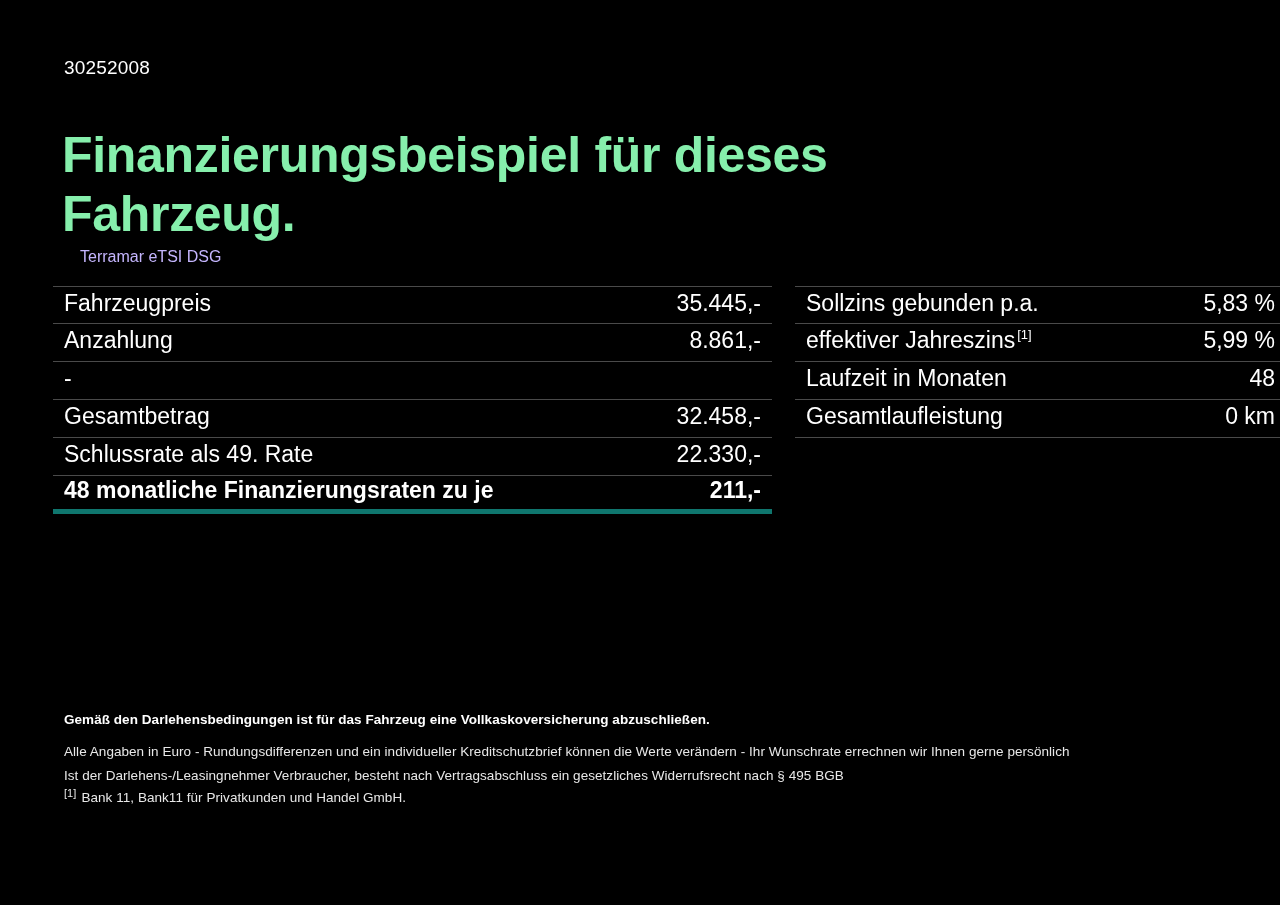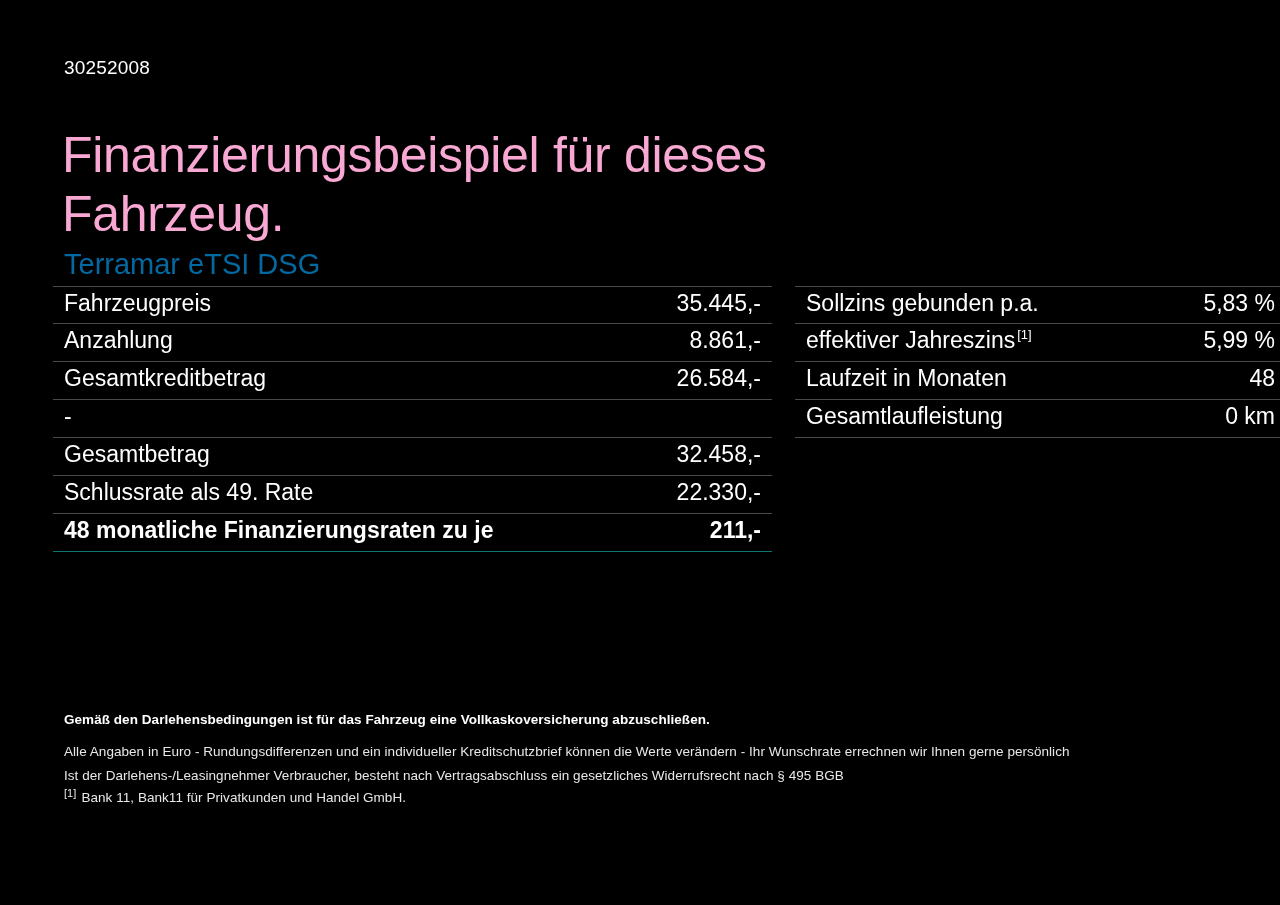--- a/index.html
+++ b/index.html
@@ -30,31 +30,31 @@
     letter-spacing: 0.2px;
     color: #ffffff;
   }
   .headline {
     position: absolute;
     left: 62px;
     top: 92px;
     width: 900px;
     font-size: 50px;
     line-height: 59px;
+    font-weight: 700;
+    letter-spacing: -0.3px;
+    color: #86efac;
+  }
+  .vehicle-name {
+    position: absolute;
+    left: 80px;
+    top: 248px;
+    font-size: 16px;
     font-weight: 400;
-    letter-spacing: -0.3px;
-    color: #f9a8d4;
-  }
-  .vehicle-name {
-    position: absolute;
-    left: 64px;
-    top: 248px;
-    font-size: 29px;
-    font-weight: 400;
-    color: #0369a1;
+    color: #c4b5fd;
   }
   .tables {
     position: absolute;
     left: 53px;
     top: 286px;
     width: 1180px;
   }
   .table {
     display: block;
   }
@@ -90,21 +90,21 @@
     line-height: 38px;
     color: #ffffff;
     white-space: nowrap;
     text-align: right;
   }
   .row.emphasis .label,
   .row.emphasis .value {
     font-weight: 700;
   }
   .row.emphasis {
-    border-bottom: 1px solid #0f766e;
+    border-bottom: 5px solid #0f766e;
   }
   .row.first {
     border-top: 1px solid #4a4a4a;
   }
   sup.fn {
     font-size: 13px;
     vertical-align: super;
     line-height: 0;
     padding-left: 2px;
   }
@@ -159,24 +159,20 @@
     <div class="table table-left">
       <div class="row first">
         <span class="label">Fahrzeugpreis</span>
         <span class="value">35.445,-</span>
       </div>
       <div class="row">
         <span class="label">Anzahlung</span>
         <span class="value">8.861,-</span>
       </div>
       <div class="row">
-        <span class="label">Gesamtkreditbetrag</span>
-        <span class="value">26.584,-</span>
-      </div>
-      <div class="row">
         <span class="value">-</span>
       </div>
       <div class="row">
         <span class="label">Gesamtbetrag</span>
         <span class="value">32.458,-</span>
       </div>
       <div class="row">
         <span class="label">Schlussrate als 49. Rate</span>
         <span class="value">22.330,-</span>
       </div>

